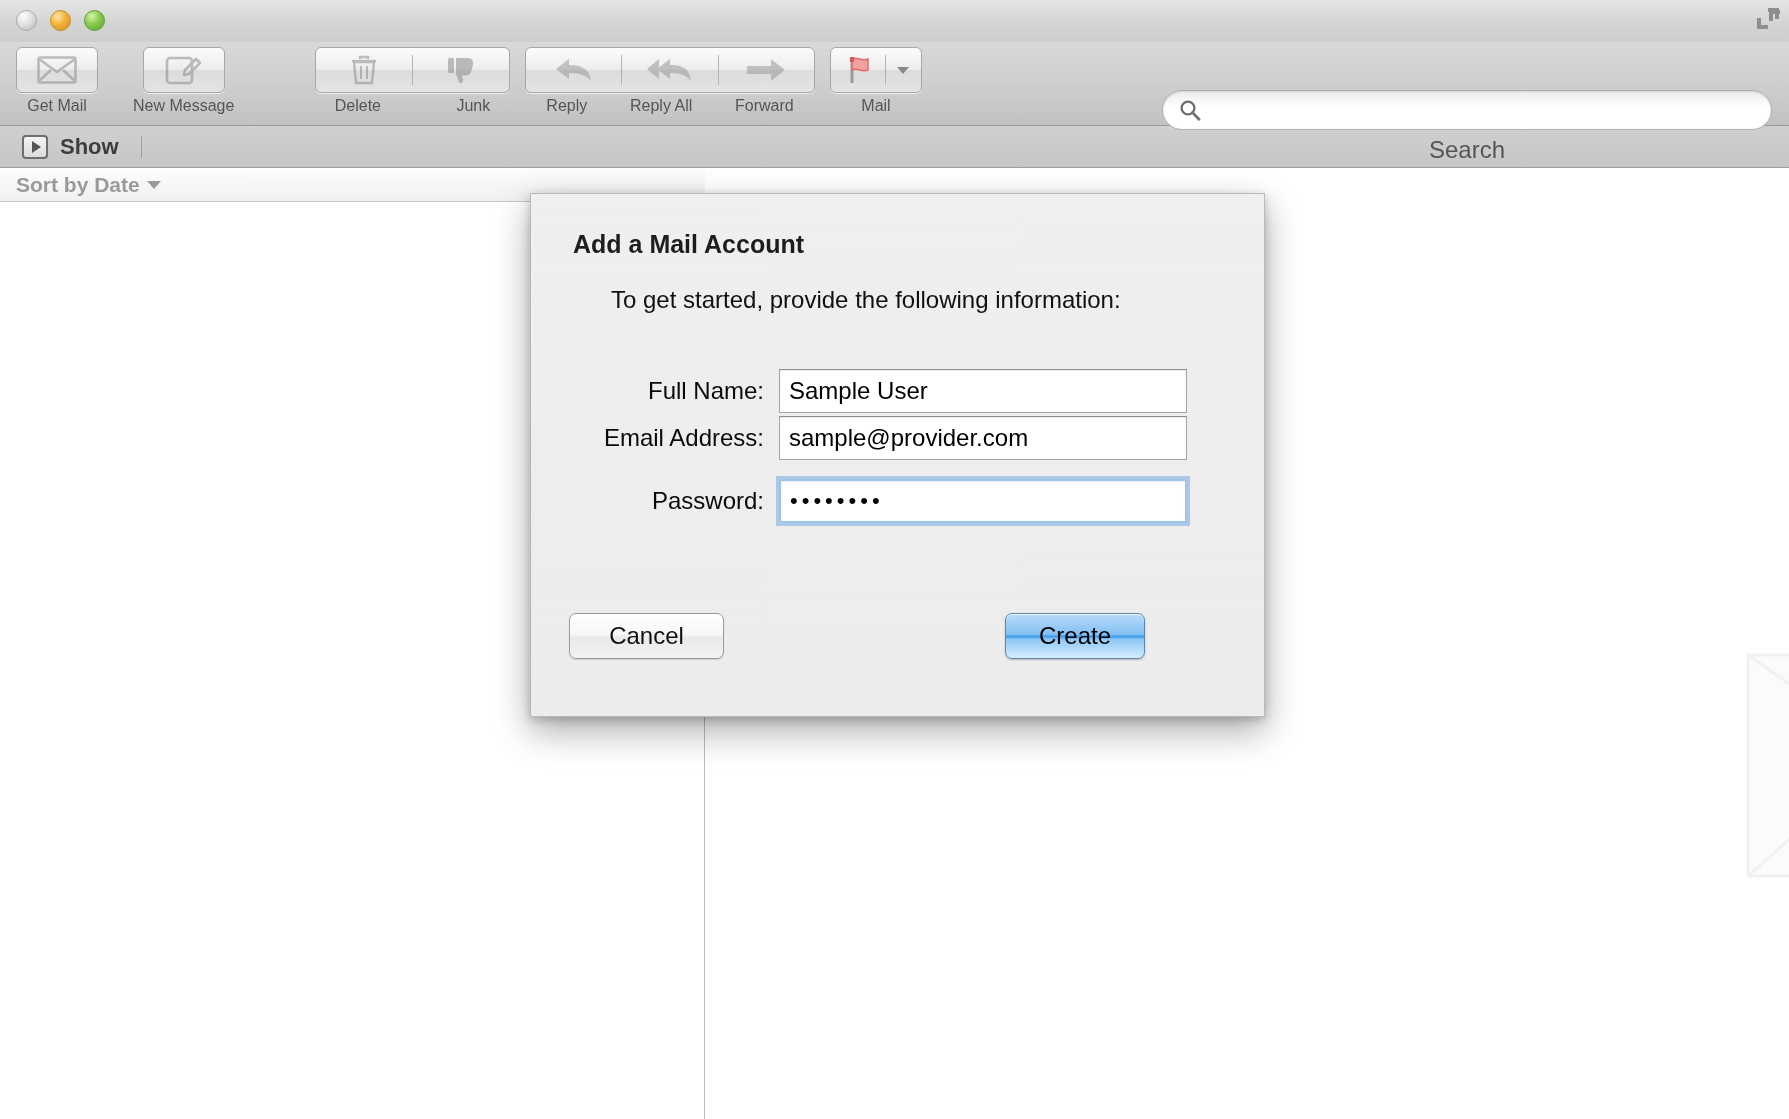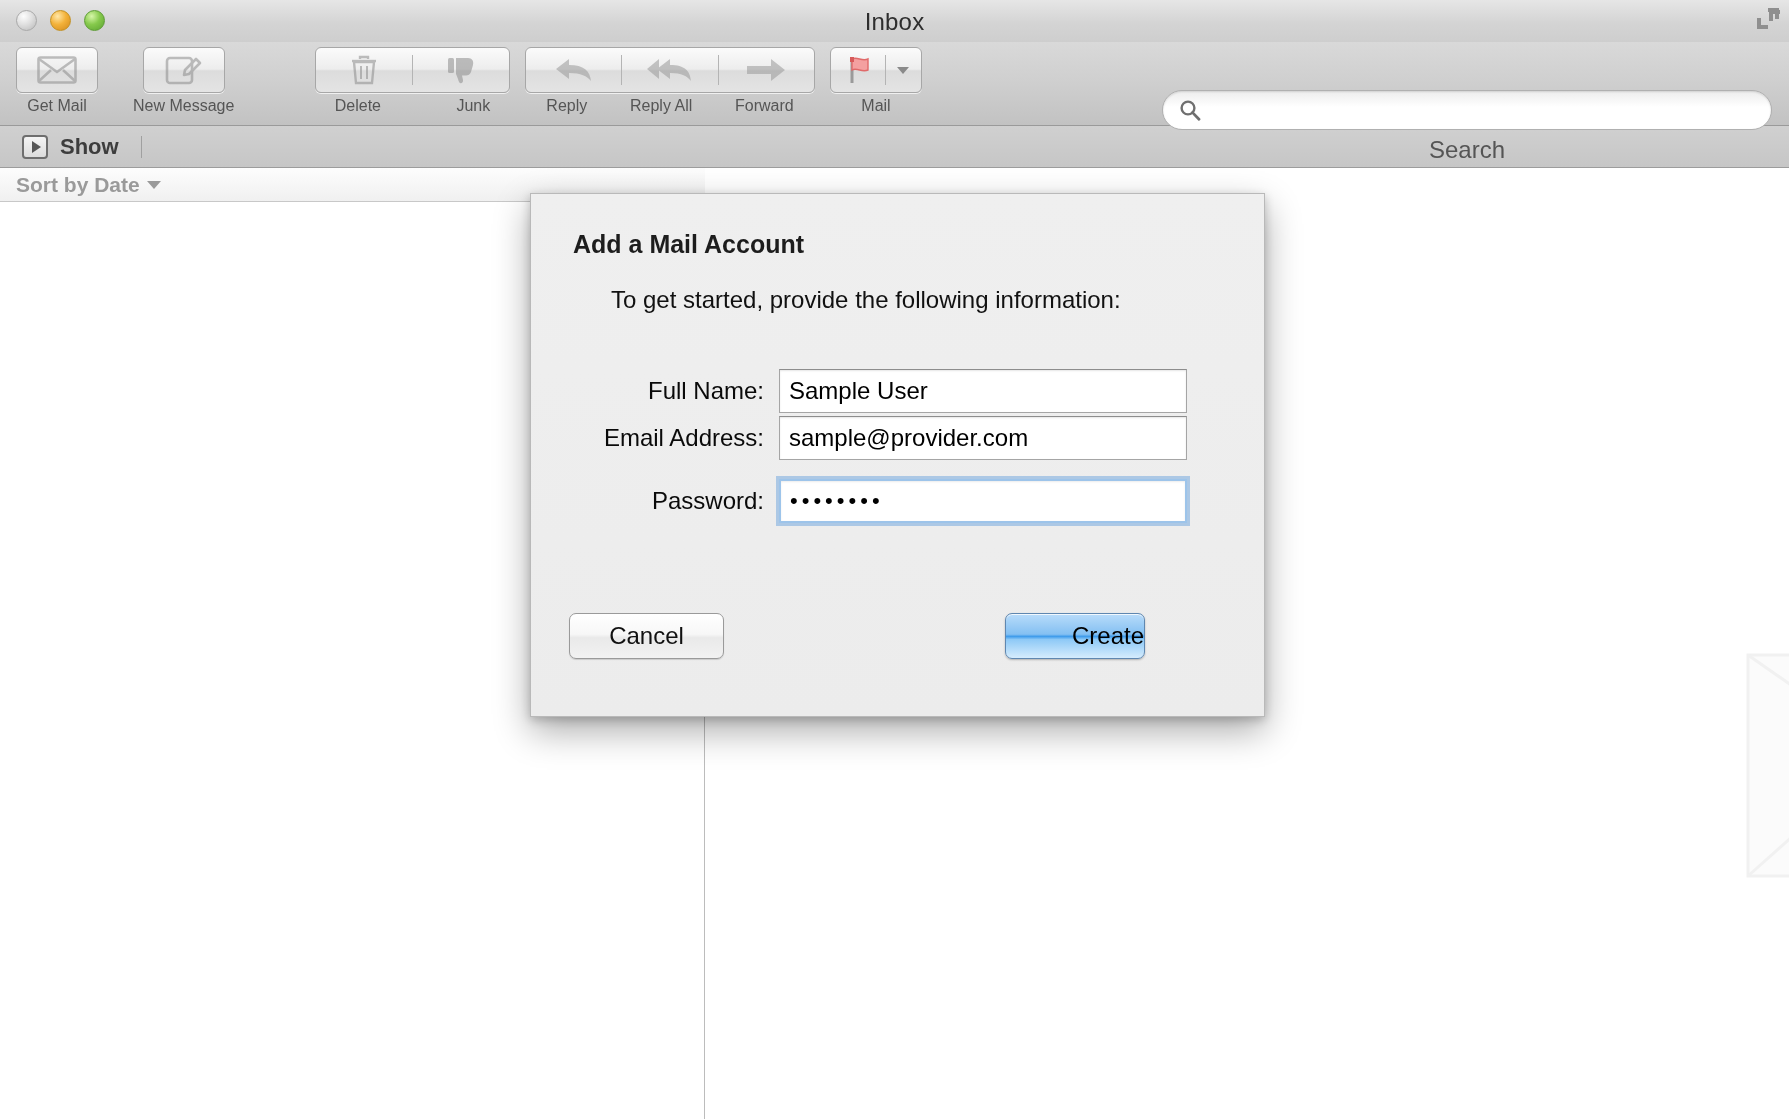--- a/index.html
+++ b/index.html
@@ -226,21 +226,20 @@
     background: linear-gradient(to bottom, #ffffff 0%, #f7f7f7 46%, #e9e9e9 54%, #f2f2f2 100%);
     color: #111;
     box-shadow: 0 1px 1px rgba(0,0,0,0.14);
   }
   .btn-create {
     left: 474px; top: 419px; width: 140px;
     border: 1px solid #5f87b0;
     background: linear-gradient(to bottom, #b9dcfa 0%, #84c0f2 46%, #3f9ceb 51%, #8ec9f6 58%, #d5ecfd 100%);
     color: #000;
     box-shadow: 0 1px 2px rgba(0,0,0,0.25), inset 0 1px 0 rgba(255,255,255,0.8);
-    text-align: right;
   }
 </style>
 </head>
 <body>
 
 <div id="app">
 
   <div class="msgpane">
     <svg class="wm-envelope" viewBox="0 0 400 225">
       <rect x="2" y="2" width="396" height="221" fill="#fbfbfb" stroke="#f1f1f1" stroke-width="3"></rect>
@@ -372,21 +371,20 @@
       <div class="search-label">Search</div>
     </div>
   </div>
 
   <div class="titlebar">
     <div class="traffic">
       <span class="tl tl-close"></span>
       <span class="tl tl-min"></span>
       <span class="tl tl-zoom"></span>
     </div>
-    <div class="title-text">Inbox</div>
     <svg class="resize-corner" viewBox="0 0 30 30">
       <path d="M16 13 L23 13 L23 6 L27 6 L27 17 L16 17 Z" fill="#8f8f8f" transform="rotate(180 21.5 11.5)"></path>
       <path d="M4 14 L4 25 L15 25 L15 21 L8 21 L8 14 Z" fill="#8f8f8f"></path>
       <path d="M26 4 L15 4 L15 8 L22 8 L22 15 L26 15 Z" fill="#8f8f8f"></path>
     </svg>
   </div>
 
   <div class="dialog">
     <div class="dlg-title">Add a Mail Account</div>
     <div class="dlg-sub">To get started, provide the following information:</div>

